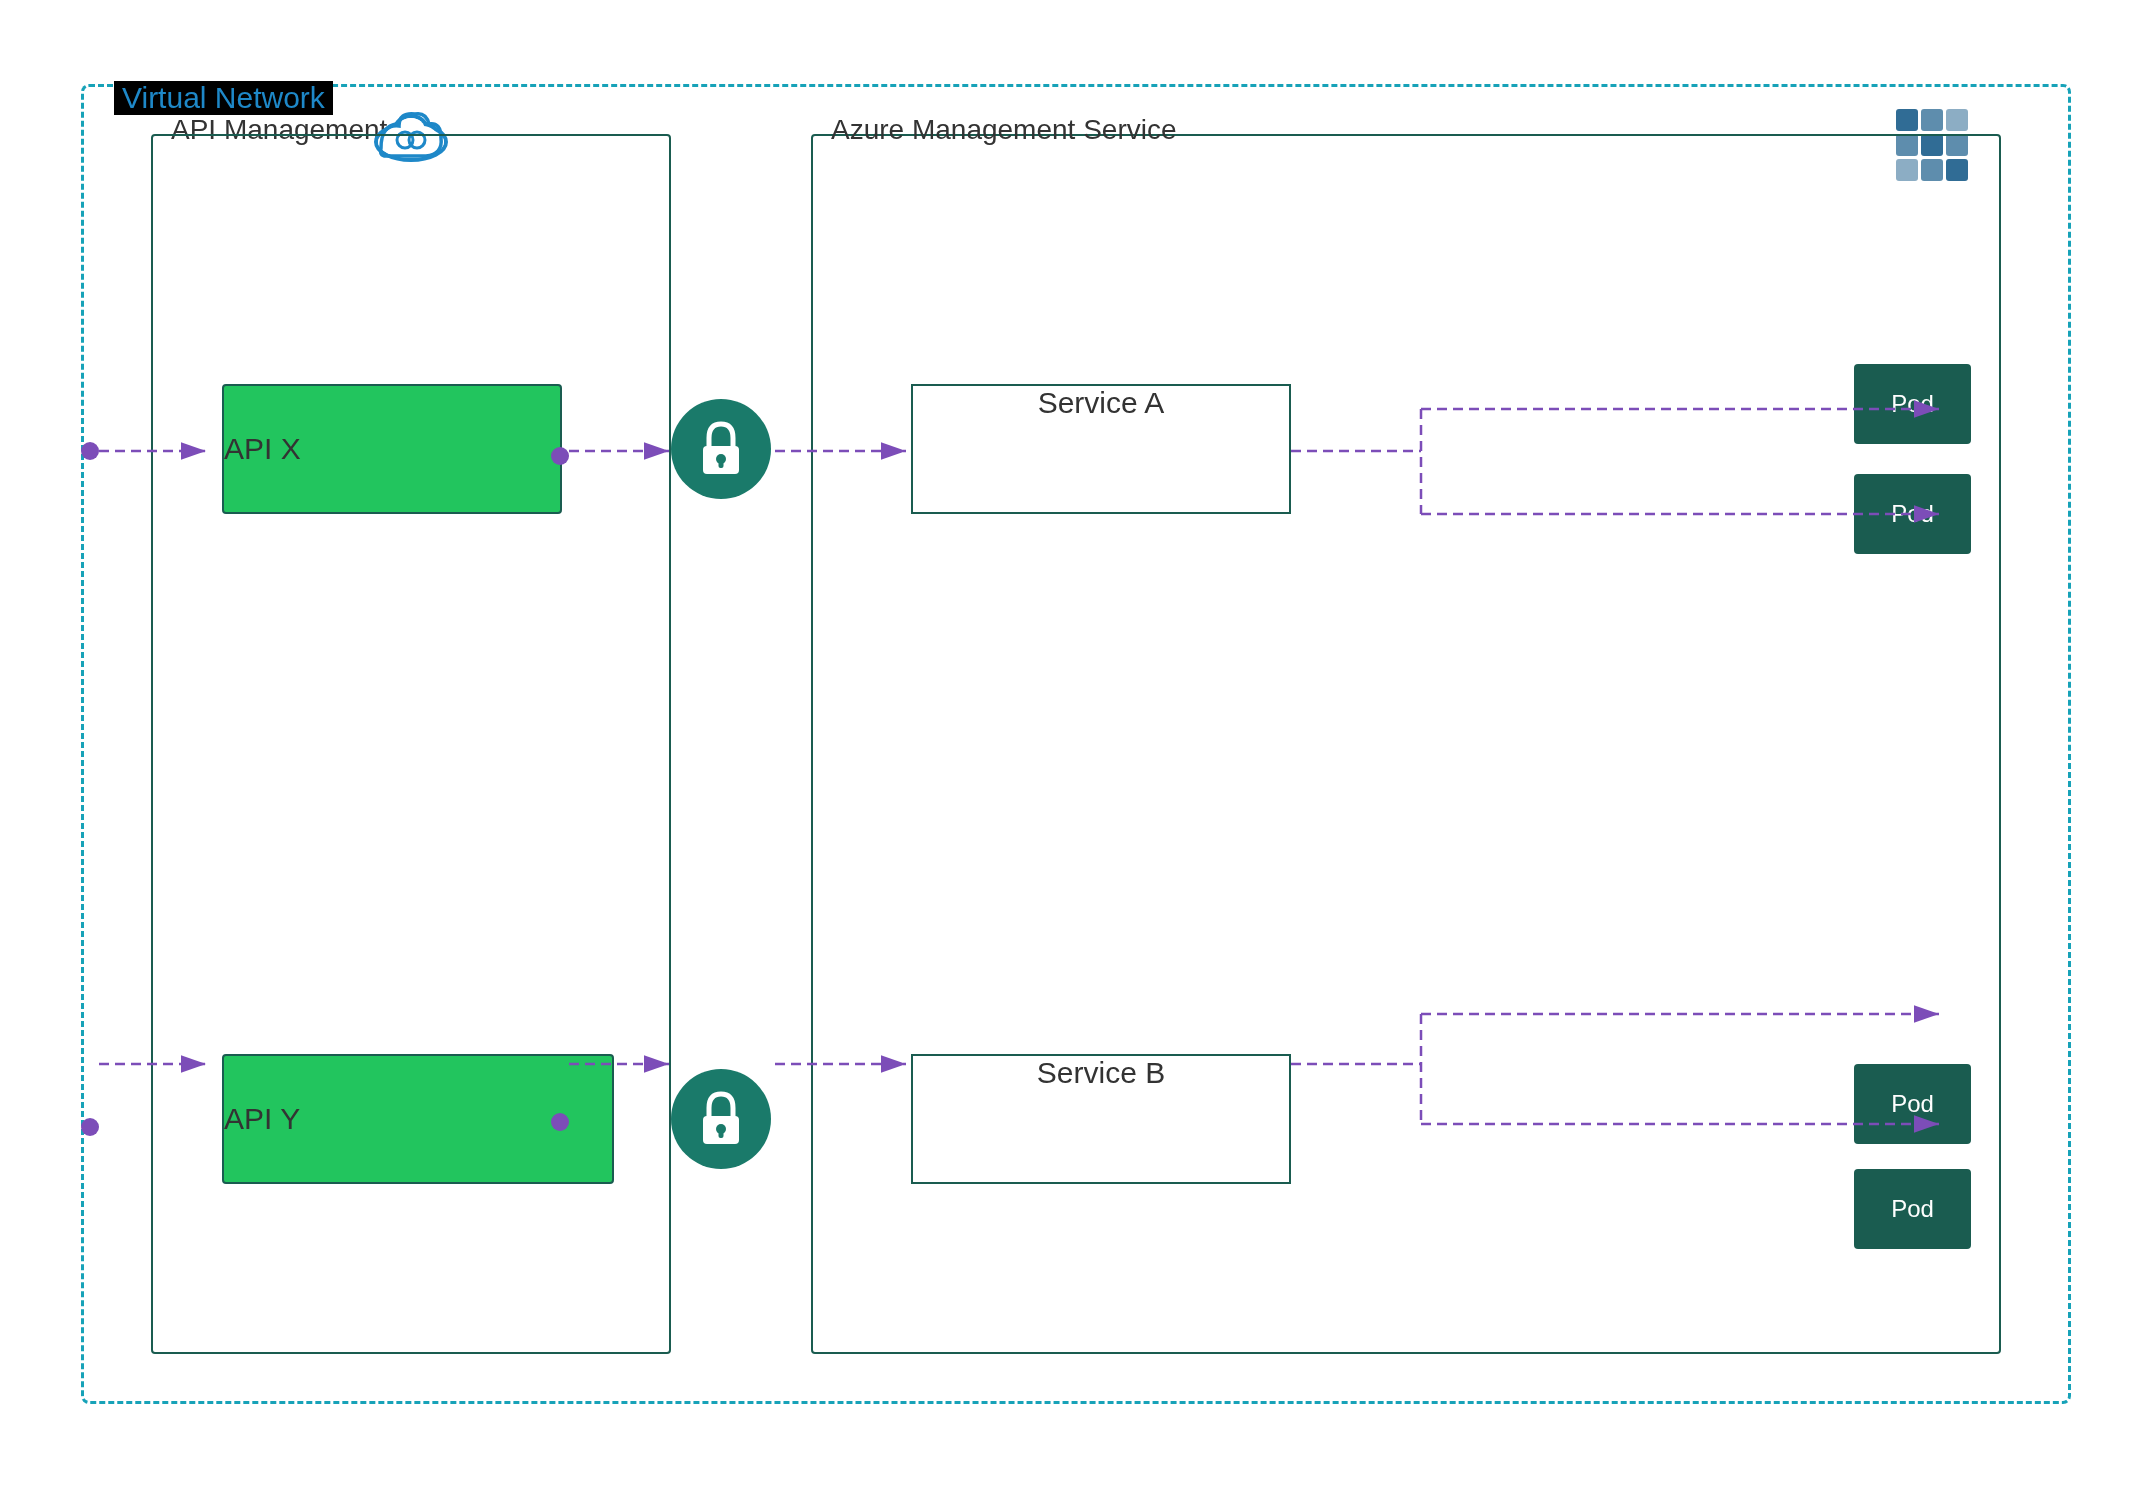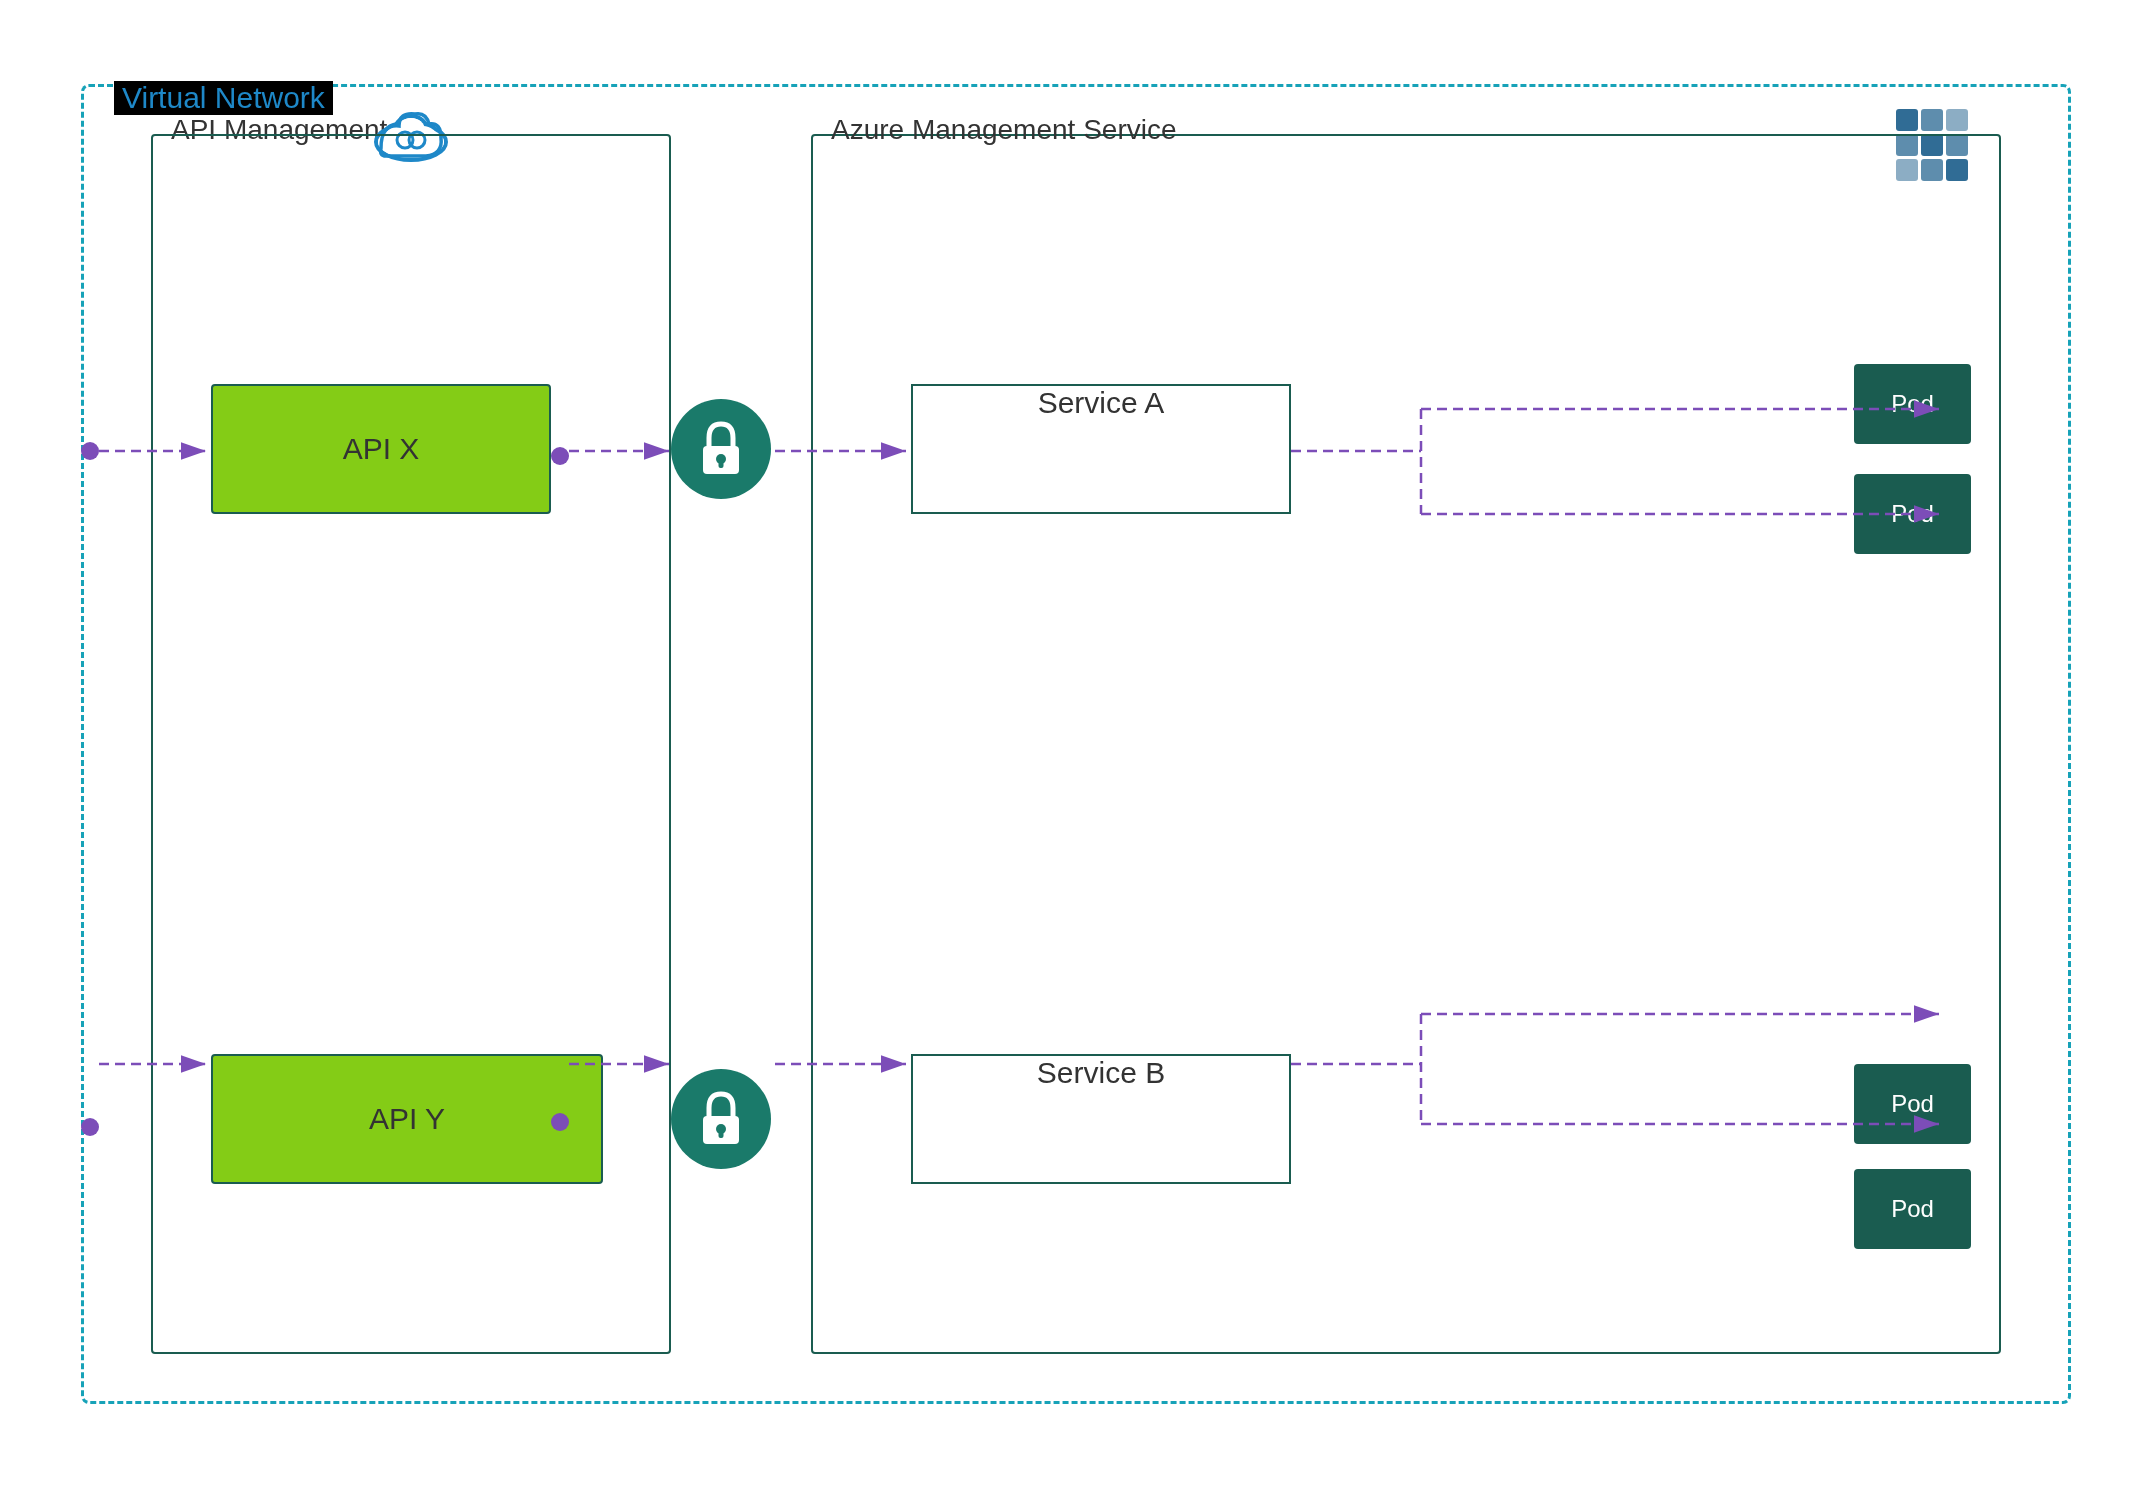--- a/index.html
+++ b/index.html
@@ -82,24 +82,25 @@
       font-weight: 400;
     }
 
     
     .api-box {
       position: absolute;
       border: 2.5px solid #1a5c50;
       border-radius: 4px;
       display: flex;
       align-items: center;
-      justify-content: center;
+      justify-content: flex-start;
       font-size: 30px;
       color: #333;
-      background: #84cc16;
+      background: #22c55e;
+      margin-left: 11px;
     }
 
     .api-x {
       top: 330px;
       left: 160px;
       width: 340px;
       height: 130px;
     }
 
     .api-y {

